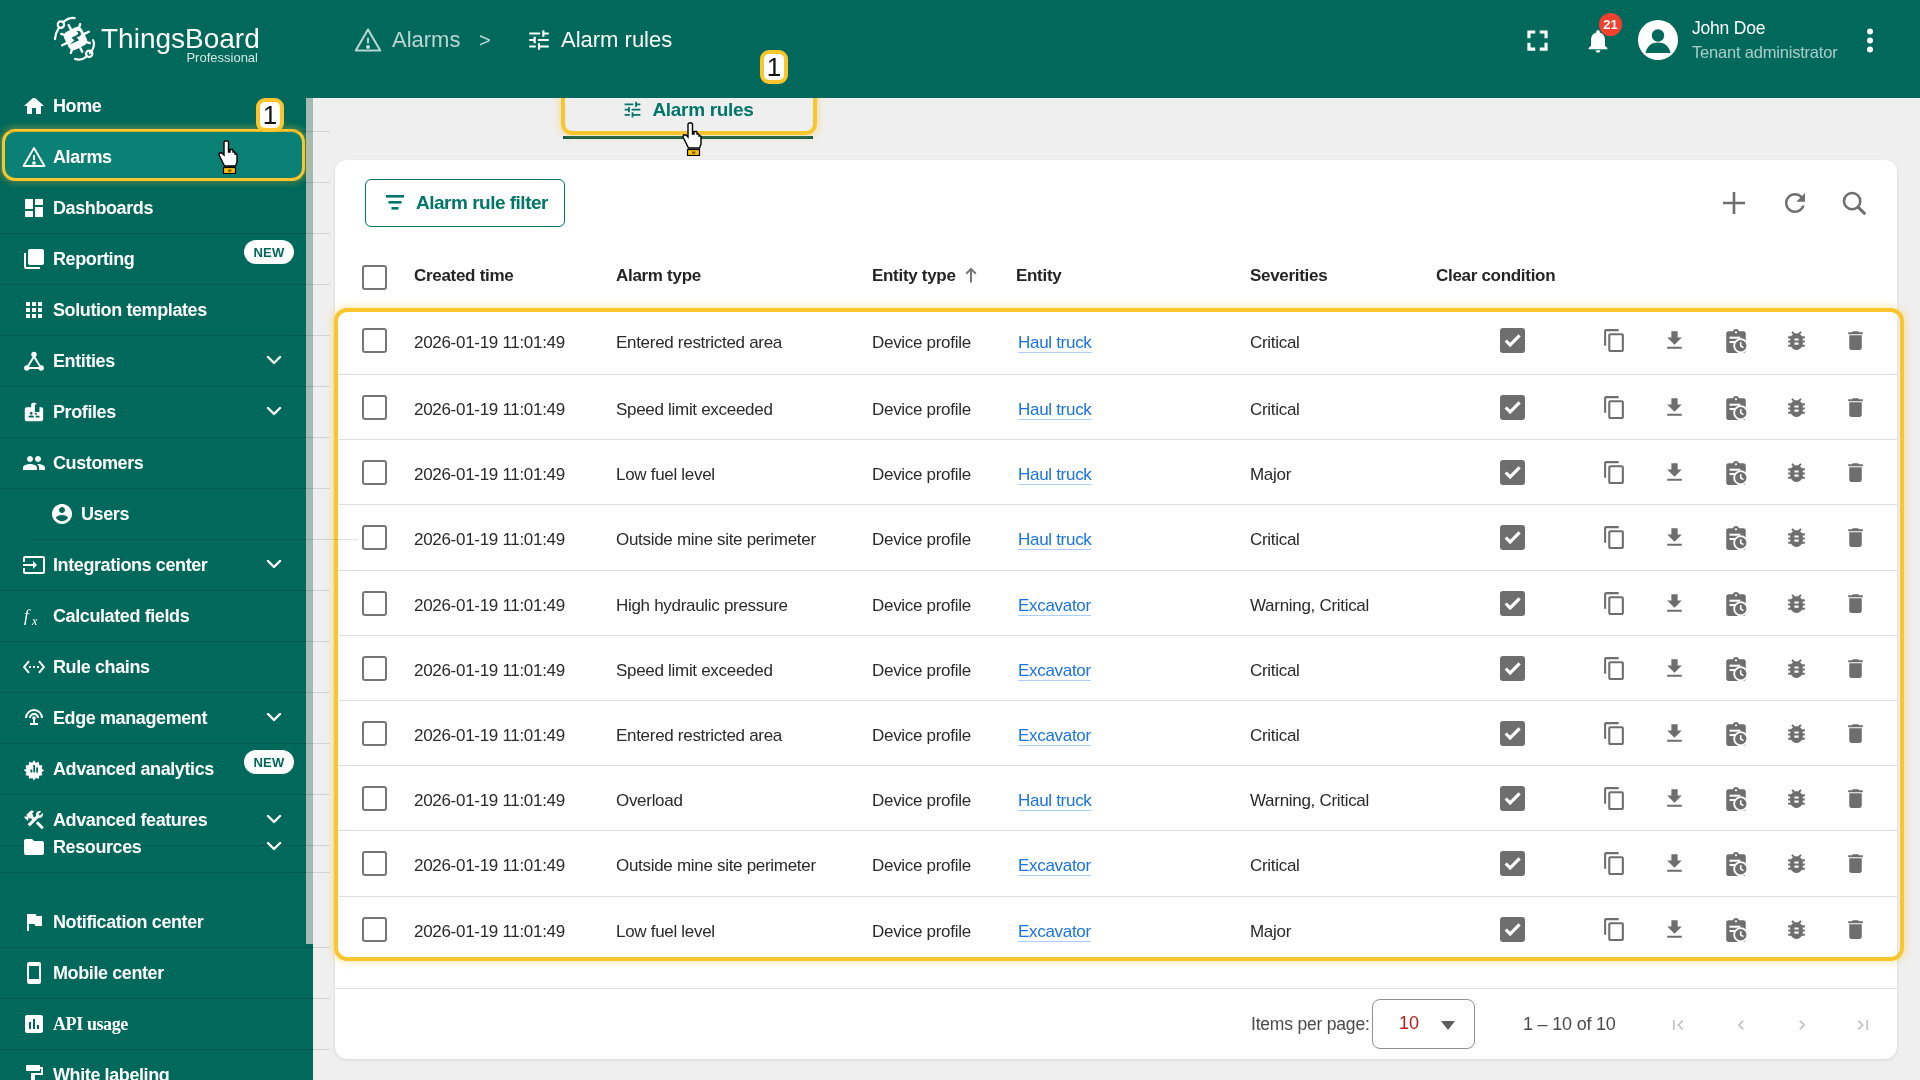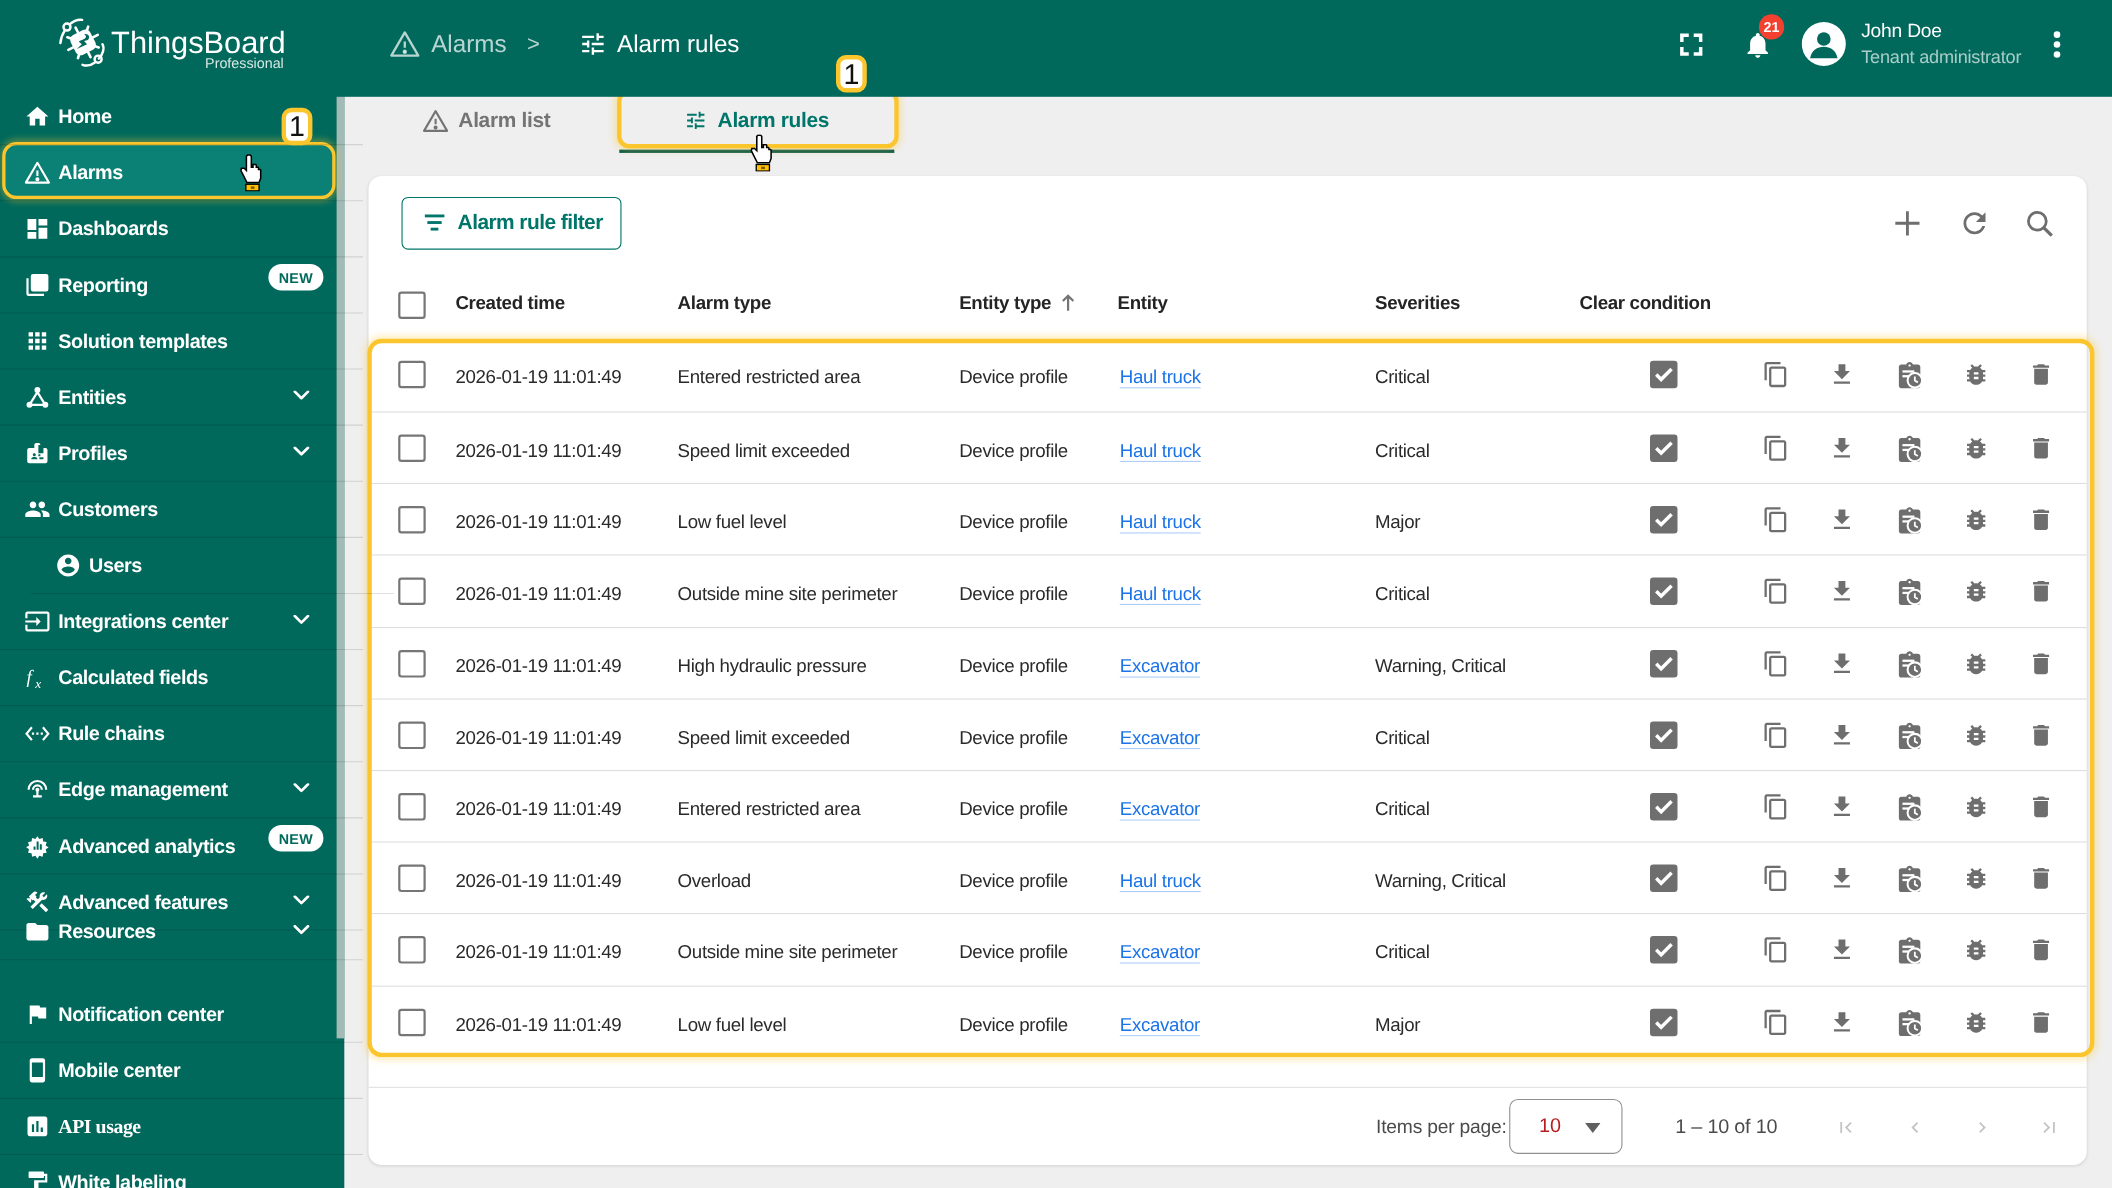--- a/index.html
+++ b/index.html
@@ -1,21 +1,21 @@
 <!DOCTYPE html>
 <html><head>
 <meta charset="utf-8">
 <style>
 * { margin:0; padding:0; box-sizing:border-box; }
 html,body { width:1920px; height:1080px; overflow:hidden; font-family:"Liberation Sans", sans-serif; }
 body { position:relative; background:#efefef; }
 .abs { position:absolute; }
 
 
-#header { position:absolute; left:0; top:0; width:1920px; height:88px; background:#00695c; z-index:5; }
+#header { position:absolute; left:0; top:0; width:1920px; height:98px; background:#00695c; z-index:5; }
 #logo-text { position:absolute; left:101px; top:23px; color:#fff; font-size:28px; letter-spacing:0; }
 #logo-sub { position:absolute; left:0; top:50px; width:258px; text-align:right; color:#d7e8e4; font-size:13px; }
 .bc { position:absolute; top:0; height:80px; display:flex; align-items:center; color:rgba(255,255,255,0.72); }
 #bc1 { left:354px; }
 #bc1 .t { font-size:22px; margin-left:10px; color:rgba(255,255,255,0.72); }
 #bc-sep { left:479px; font-size:20px; color:rgba(255,255,255,0.72);}
 #bc2 { left:526px; color:#fff; }
 #bc2 .t { font-size:22px; margin-left:9px; color:#fff; }
 #uname { color:#fff; font-size:17.5px; line-height:24px; letter-spacing:-0.2px; }
 #urole { color:rgba(255,255,255,0.66); font-size:16.5px; line-height:24px; letter-spacing:-0.2px; }
@@ -361,28 +361,20 @@
     <g>
       <path d="M9 1 L11.5 1 L12.5 2 L12.5 12 L14 12 L14 9.5 L16.5 9.5 L17 10 L17 12 L18.5 12 L19 12.5 L19 14 L20.5 14 L21 14.5 L21 22 L19.5 26 L8.5 26 L5 19 L3 15 L3.5 13 L6 13 L8 15 L8 2 Z" fill="#fff" stroke="#000" stroke-width="1.4"></path>
       <rect x="7.5" y="27.5" width="12" height="6" fill="#ffc107" stroke="#000" stroke-width="1.2"></rect>
       <rect x="12" y="29.5" width="3.4" height="2.2" fill="#7a5800"></rect>
     </g>
   </svg>
 </div>
 
 <div id="content">
 
-  <div class="tab" id="tab1">
-    <svg width="24" height="22" viewBox="0 0 24 22" fill="none" stroke="#747474" stroke-width="1.9">
-      <path d="M12 2 L22.5 20 L1.5 20 Z" stroke-linejoin="round"></path>
-      <line x1="12" y1="9" x2="12" y2="14"></line>
-      <circle cx="12" cy="17" r="0.9" fill="#747474"></circle>
-    </svg>
-    <span class="tlb">Alarm list</span>
-  </div>
   <div class="tab" id="tab2">
     <svg width="21" height="21" viewBox="0 0 24 24" fill="#00756a">
       <path d="M3 17v2h6v-2H3zM3 5v2h10V5H3zm10 16v-2h8v-2h-8v-2h-2v6h2zM7 9v2H3v2h4v2h2V9H7zm14 4v-2H11v2h10zm-6-4h2V7h4V5h-4V3h-2v6z"></path>
     </svg>
     <span class="tlb">Alarm rules</span>
   </div>
   <div id="tab-underline"></div>
   <div id="tab2-hl"></div>
   <div class="badge1" style="left:447px;top:-30px;">1</div>
 

